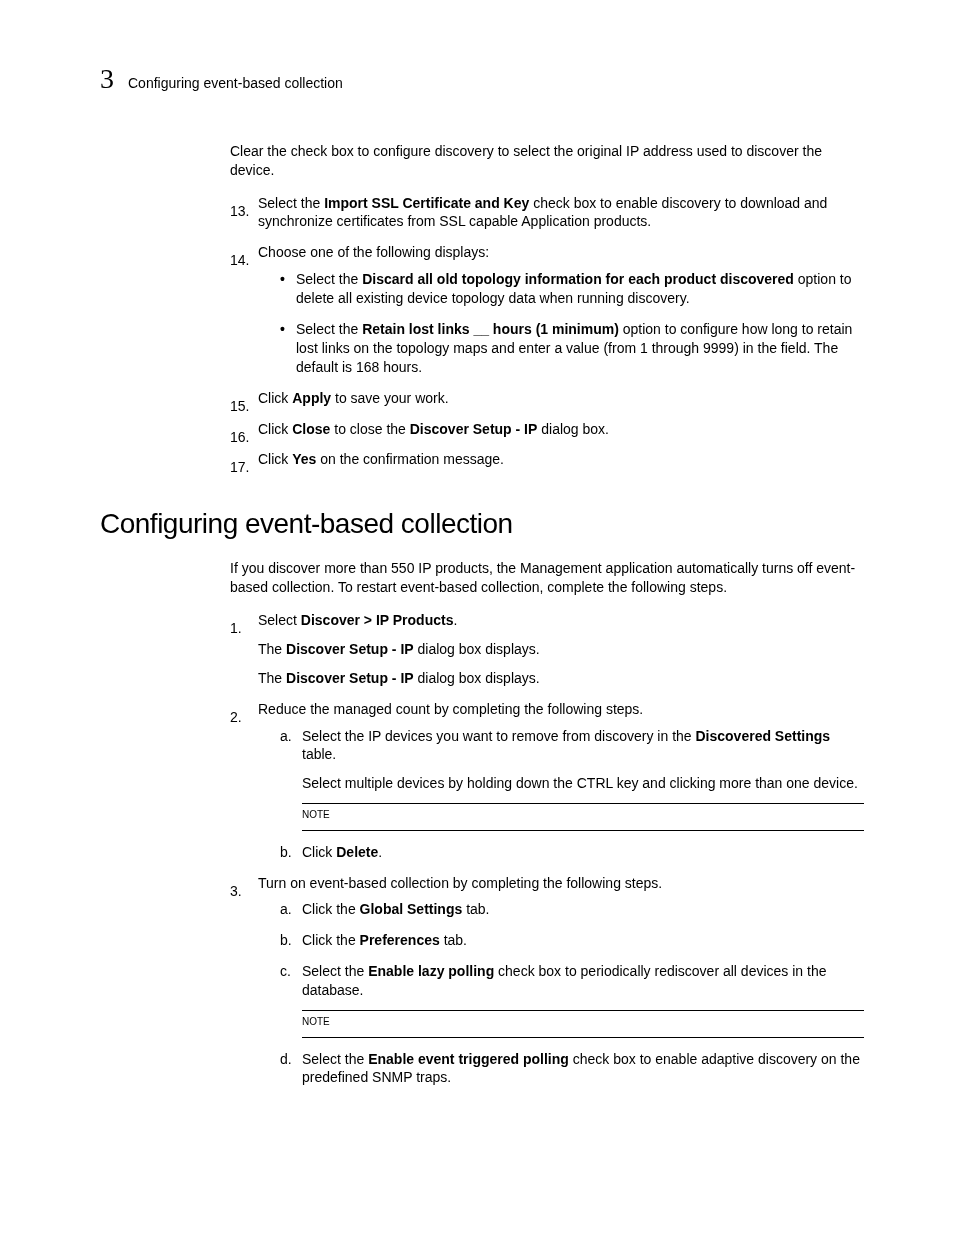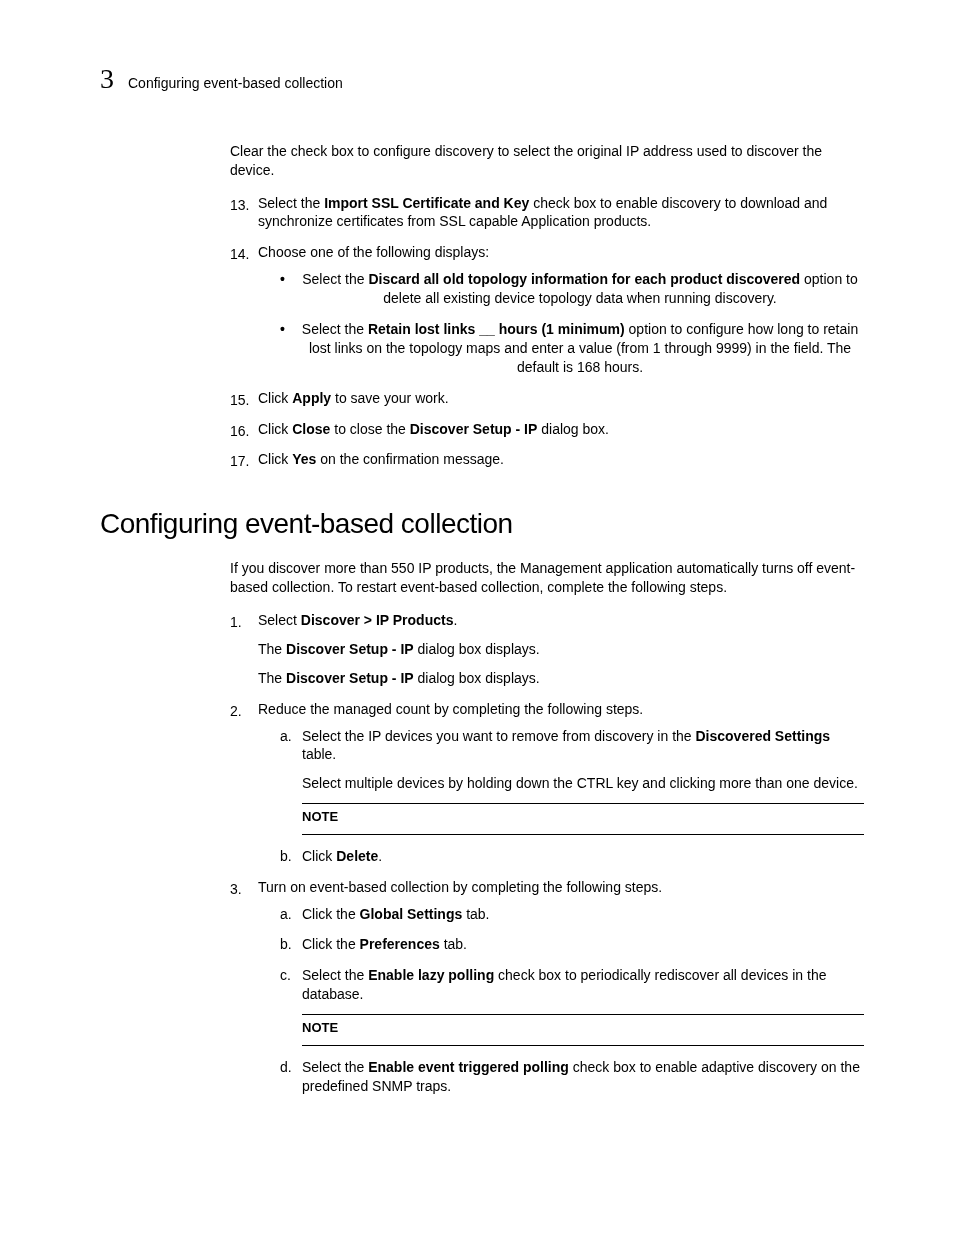--- a/index.html
+++ b/index.html
@@ -48,28 +48,27 @@
     margin: 0;
   }
   ol.numbered > li {
     position: relative;
     padding-left: 28px;
     margin-bottom: 12px;
   }
   ol.numbered > li > .num {
     position: absolute;
     left: 0;
-    top: 2px;
+    top: 8px;
     text-align: center;
   }
   ul.bullets {
     list-style: none;
     padding-left: 22px;
     margin: 8px 0 0 0;
-    text-align: center;
   }
   ul.bullets > li {
     position: relative;
     padding-left: 16px;
     margin-bottom: 12px;
   }
   ul.bullets > li::before {
     content: "•";
     position: absolute;
     left: 0;
@@ -94,22 +93,22 @@
   .sub-para {
     margin-top: 10px;
   }
   .note {
     margin: 10px 0 10px 0;
     padding: 4px 0 6px 0;
     border-top: 1.5px solid #000;
     border-bottom: 1px solid #000;
   }
   .note .note-label {
-    font-weight: bold;
-    font-size: 13px;
+    font-weight: normal;
+    font-size: 10px;
     display: block;
     margin-bottom: 2px;
   }
   .bold { font-weight: bold; }
 </style>
 </head>
 <body>
 
 <div class="page">
   <div class="header">

